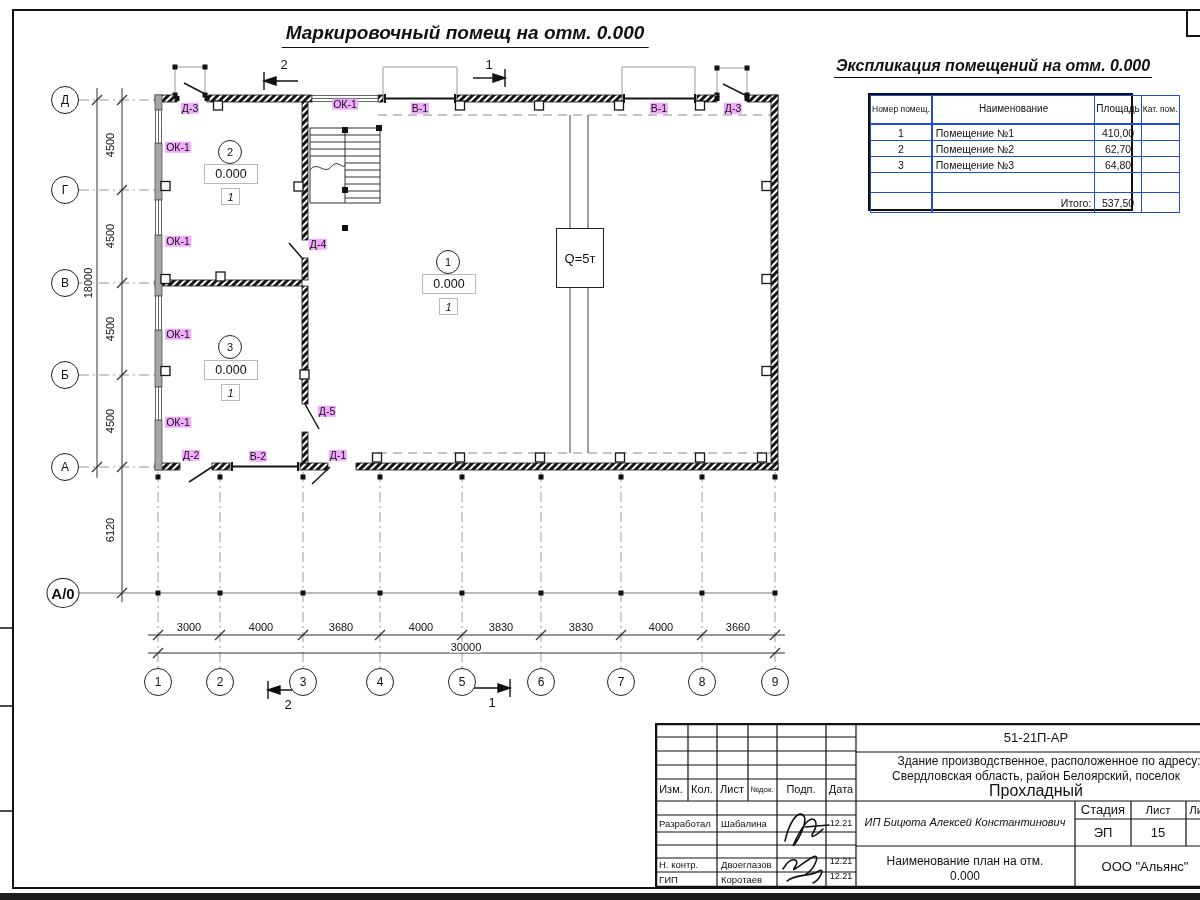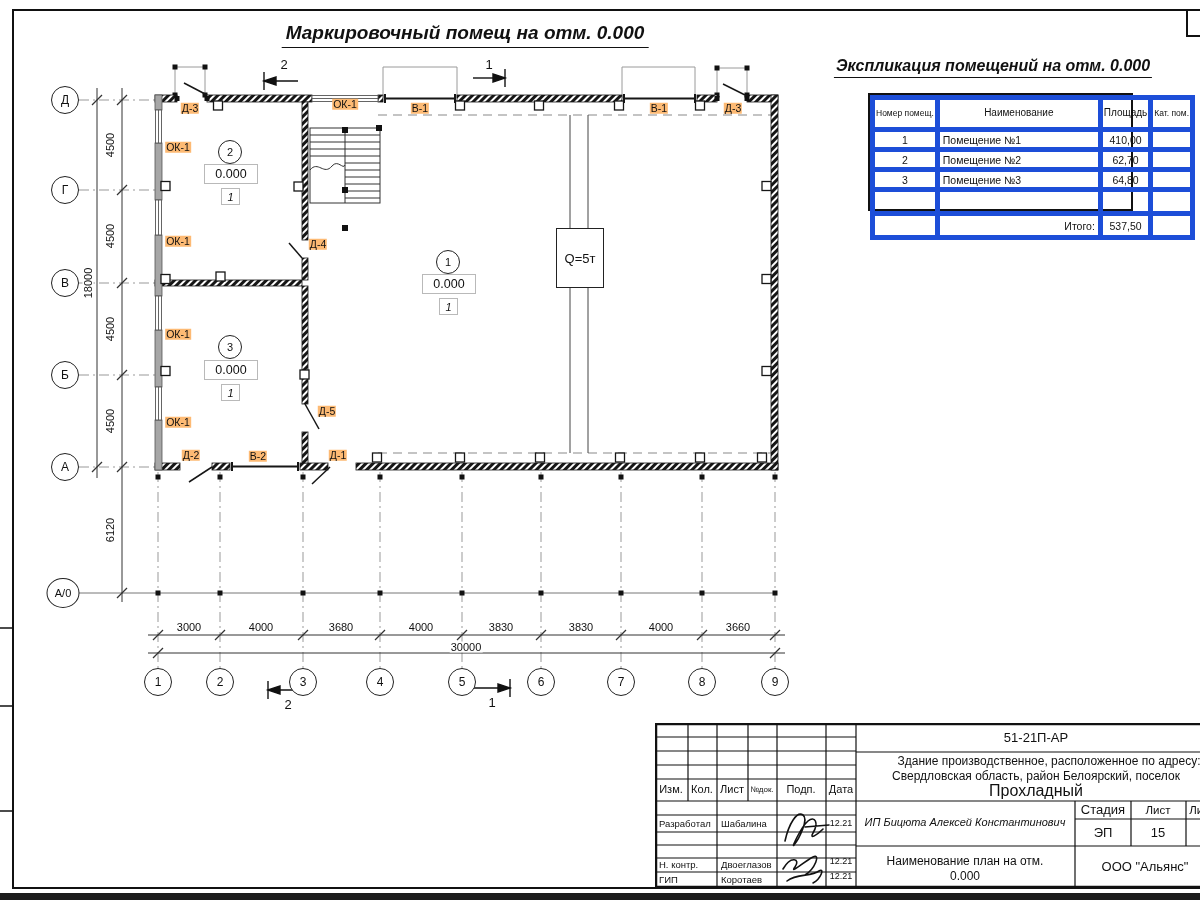--- a/index.html
+++ b/index.html
@@ -1,47 +1,47 @@
 <!DOCTYPE html>
 <html><head>
 <meta charset="utf-8">
 <style>
   html,body{margin:0;padding:0;background:#fff;}
   #stage{position:relative;width:1200px;height:900px;background:#fff;overflow:hidden;
          font-family:"Liberation Sans","DejaVu Sans",sans-serif;color:#111;}
   svg{position:absolute;left:0;top:0;}
   .lbl{position:absolute;font-size:10.5px;line-height:1;white-space:nowrap;
-       transform:translate(-50%,-50%);background:#fdba74;padding:0 1px;color:#111;}
+       transform:translate(-50%,-50%);background:#f0abfc;padding:0 1px;color:#111;}
   .dim{position:absolute;font-size:11px;line-height:1;white-space:nowrap;
        transform:translate(-50%,-50%);background:#fff;padding:0 1px;}
   .vdim{position:absolute;font-size:11px;line-height:1;white-space:nowrap;
        transform:translate(-50%,-50%) rotate(-90deg);background:#fff;padding:0 1px;}
   .sec{position:absolute;font-size:13px;line-height:1;transform:translate(-50%,-50%);background:#fff;}
   .axc{position:absolute;width:26px;height:26px;border:1.3px solid #222;border-radius:50%;
        background:#fff;display:flex;align-items:center;justify-content:center;
        font-size:12px;transform:translate(-50%,-50%);}
-  .axc.a0{width:31px;height:28px;font-size:11px;}
+  .axc.a0{width:31px;height:28px;font-size:15px;font-weight:bold;}
   .rc{position:absolute;width:22px;height:22px;border:1.2px solid #222;border-radius:50%;
       background:#fff;display:flex;align-items:center;justify-content:center;
       font-size:11px;transform:translate(-50%,-50%);}
   .elev{position:absolute;width:52px;height:18px;border:1px solid #b9b9b9;background:#fff;
         display:flex;align-items:center;justify-content:center;font-size:12.5px;}
   .fmark{position:absolute;width:17px;height:15px;border:1px solid #b9b9b9;background:#fff;
         display:flex;align-items:center;justify-content:center;font-size:11px;font-style:italic;}
   .qbox{position:absolute;left:556px;top:228px;width:46px;height:58px;border:1.4px solid #222;
         background:#fff;display:flex;align-items:center;justify-content:center;font-size:13px;}
   .main-title{position:absolute;left:465px;top:22px;transform:translateX(-50%);
         font-size:19px;font-style:italic;font-weight:bold;white-space:nowrap;
         border-bottom:1.6px solid #111;padding:0 4px 3px 4px;}
   .expl-title{position:absolute;left:993px;top:57px;transform:translateX(-50%);
         font-size:16px;font-style:italic;font-weight:bold;white-space:nowrap;
         border-bottom:1.4px solid #111;padding:0 2px 2px 2px;}
   
   #expl-table{position:absolute;left:870px;top:95px;border-collapse:collapse;table-layout:fixed;}
-  #expl-table td{border:5px solid #1d4ed8;font-size:10.5px;padding:0 3px;overflow:hidden;
+  #expl-table td{border:1px solid #1d4ed8;font-size:10.5px;padding:0 3px;overflow:hidden;
         white-space:nowrap;height:15px;}
   #expl-table .hdr{font-size:10px;text-align:center;height:27px;line-height:1.05;padding:0 1px;}
   #expl-table .small{font-size:8.5px;}
   #expl-table .thickB{border-bottom-width:2px;}
   #expl-table .thickR{border-right-width:2px;}
   #expl-table .c{text-align:center;}
   #expl-table .r{text-align:right;}
   .tblwrap{position:absolute;left:868px;top:93px;width:261px;height:114px;border:2px solid #111;}
   
   #tb{position:absolute;left:655px;top:723px;width:562px;height:165px;}

